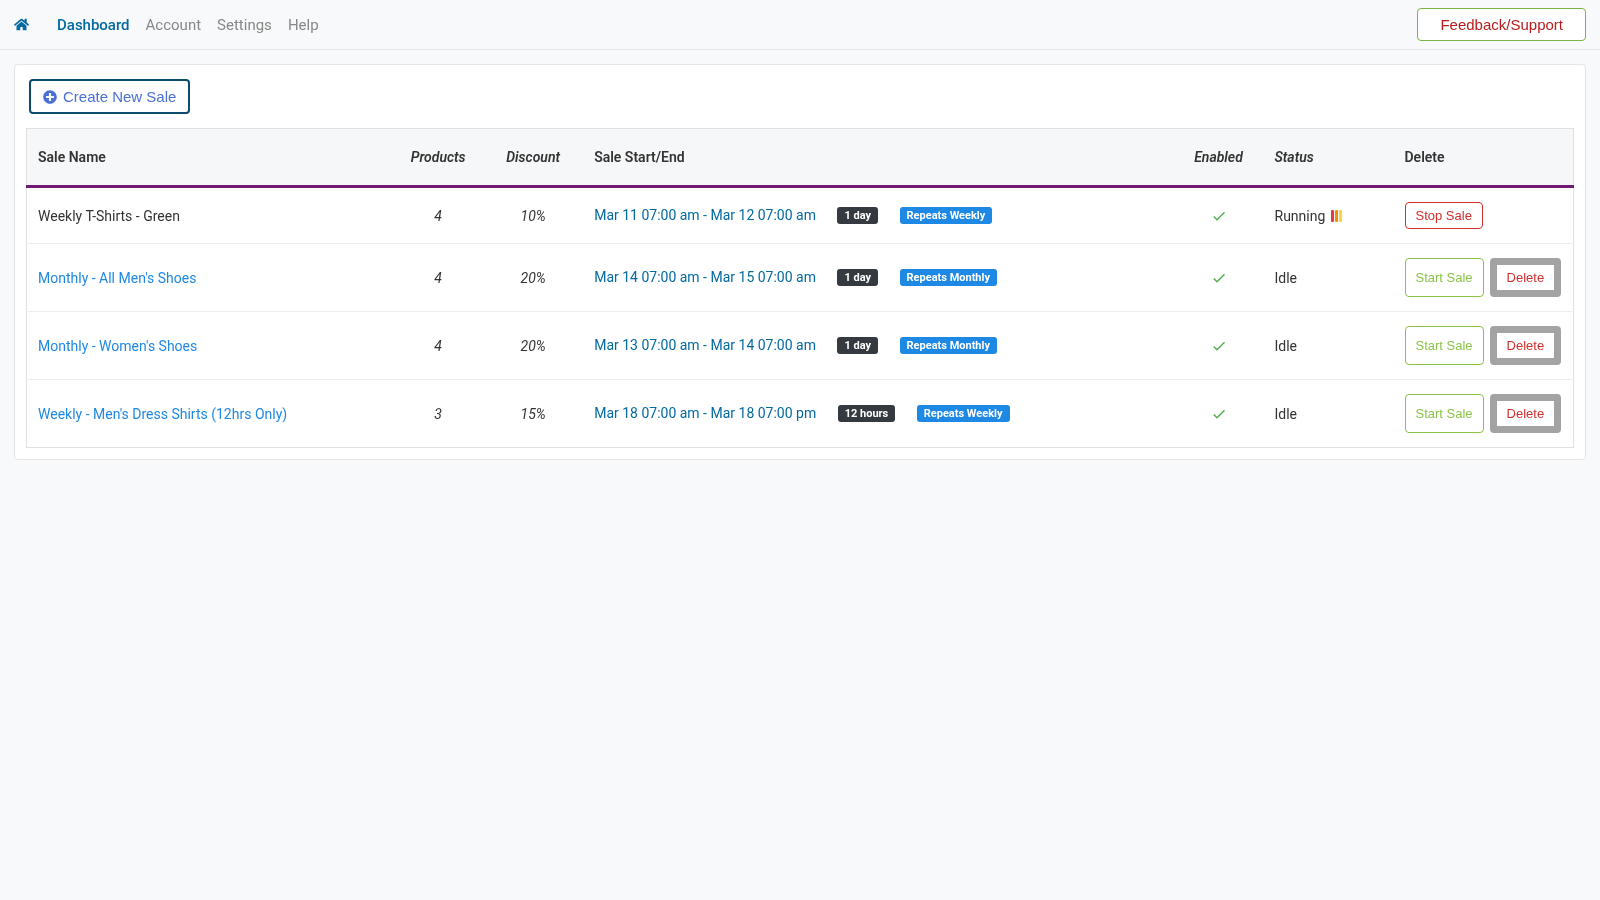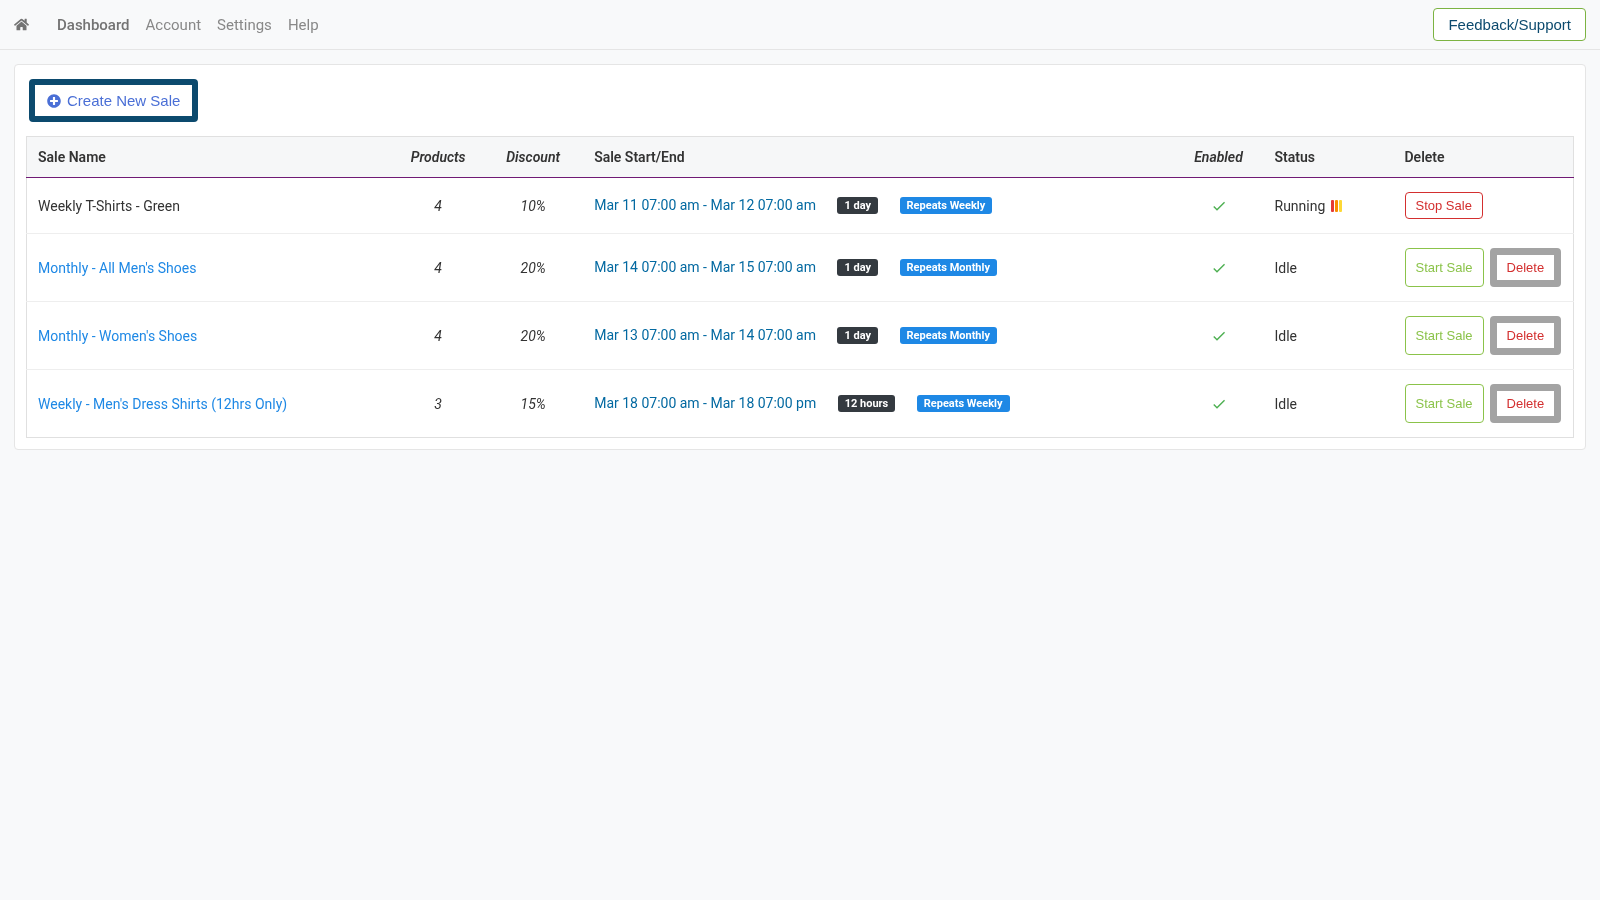--- a/index.html
+++ b/index.html
@@ -24,47 +24,47 @@
   }
   .nav-item {
     color: #888;
     cursor: pointer;
     font-size: 15px;
     display: flex;
     align-items: center;
     gap: 4px;
   }
   .nav-item.active {
-    color: #737373;
+    color: #0369a1;
     font-weight: 500;
     gap: 28px;
   }
   .home-icon svg { width: 15px; height: 15px; display: block; }
   .feedback-btn {
     border: 1px solid #7cb342;
-    color: #0c4a6e;
+    color: #b91c1c;
     background: #fff;
-    padding: 7px 14px;
+    padding: 7px 22px;
     border-radius: 4px;
     cursor: pointer;
     font-size: 15px;
     text-align: right;
   }
   .main-panel {
     margin: 14px;
     background: #fff;
     border: 1px solid #e5e5e5;
     border-radius: 4px;
     padding: 0;
   }
   .panel-header {
     padding: 14px;
   }
   .create-btn {
-    border: 6px solid #0c4a6e;
+    border: 2px solid #0c4a6e;
     color: #4a6fd6;
     background: #fff;
     padding: 7px 12px;
     border-radius: 4px;
     cursor: pointer;
     font-size: 15px;
     display: inline-flex;
     align-items: center;
     gap: 6px;
   }
@@ -75,22 +75,22 @@
     border-collapse: collapse;
     border: 1px solid #e0e0e0;
     border-radius: 3px;
   }
   thead tr {
     background: #f6f7f8;
   }
   th {
     text-align: left;
     font-weight: 600;
-    padding: 12px 11px;
-    border-bottom: 1px solid #701a75;
+    padding: 20px 11px;
+    border-bottom: 3px solid #701a75;
     color: #333;
     font-size: 14px;
   }
   th.center, td.center { text-align: center; font-style: italic; }
   td {
     padding: 14px 11px;
     border-bottom: 1px solid #eee;
     vertical-align: middle;
     font-size: 14px;
   }
@@ -154,21 +154,21 @@
     border: 7px solid #a3a3a3;
     color: #d32f2f;
   }
   .action-group {
     display: flex;
     gap: 6px;
   }
   .col-products { width: 90px; }
   .col-discount { width: 100px; }
   .col-enabled { width: 90px; }
-  .col-status { width: 130px; }
+  .col-status { width: 130px; font-style: italic; }
   .col-action { width: 180px; }
   .date-text { color: #0369a1; }
 </style>
 </head>
 <body>
 
 <div class="topbar">
   <div class="nav">
     <div class="nav-item active">
       <span class="home-icon">

